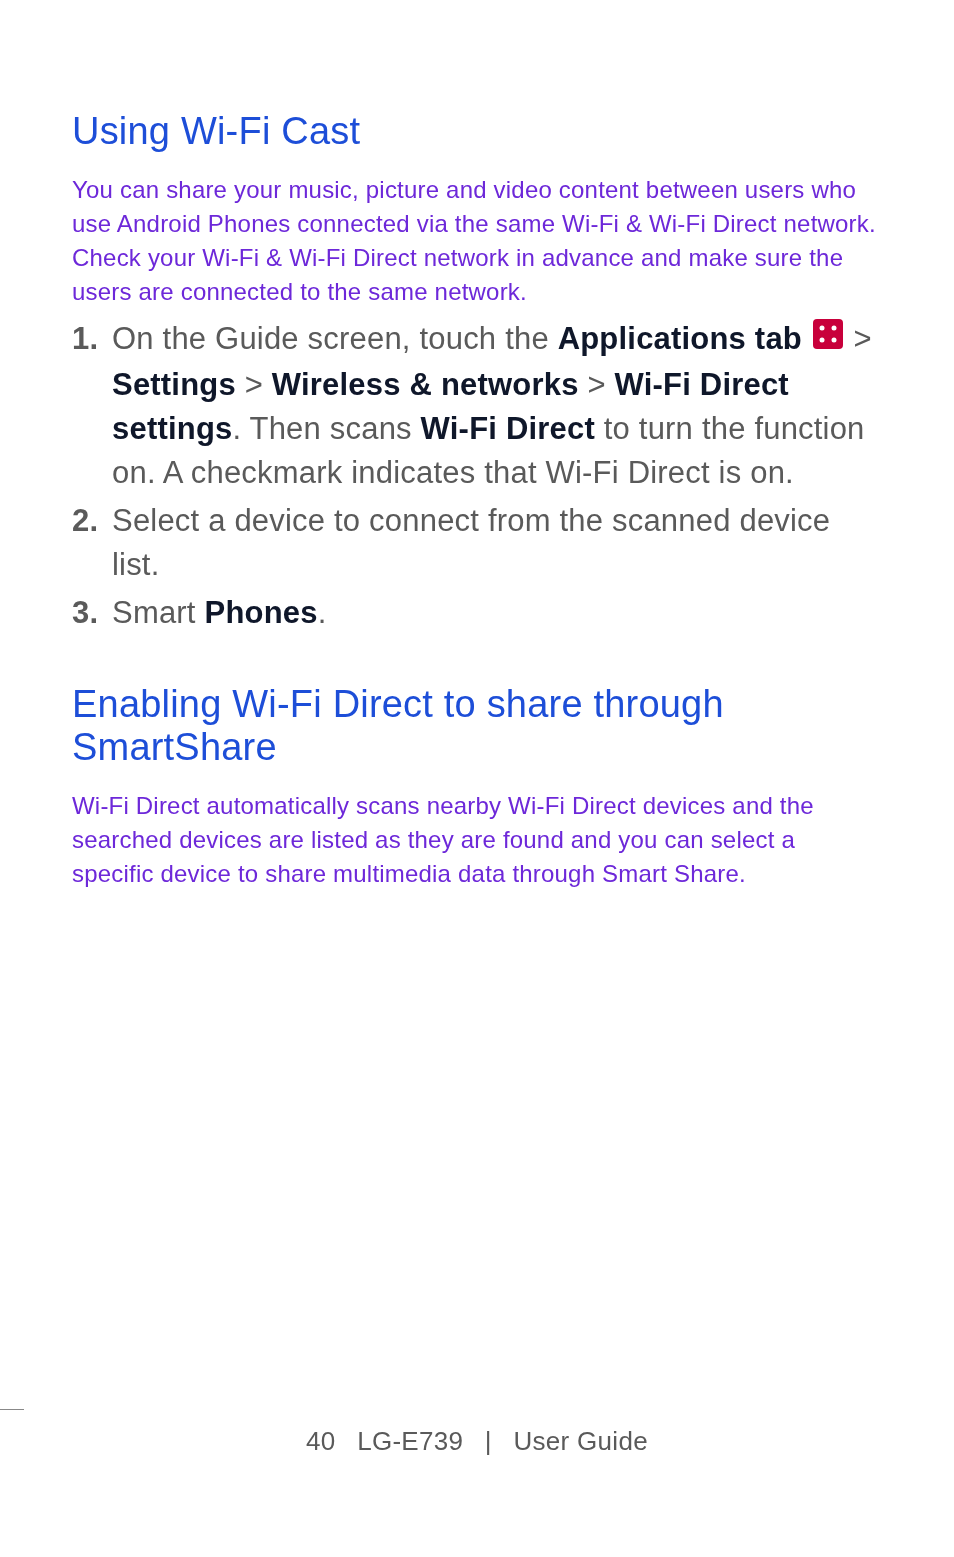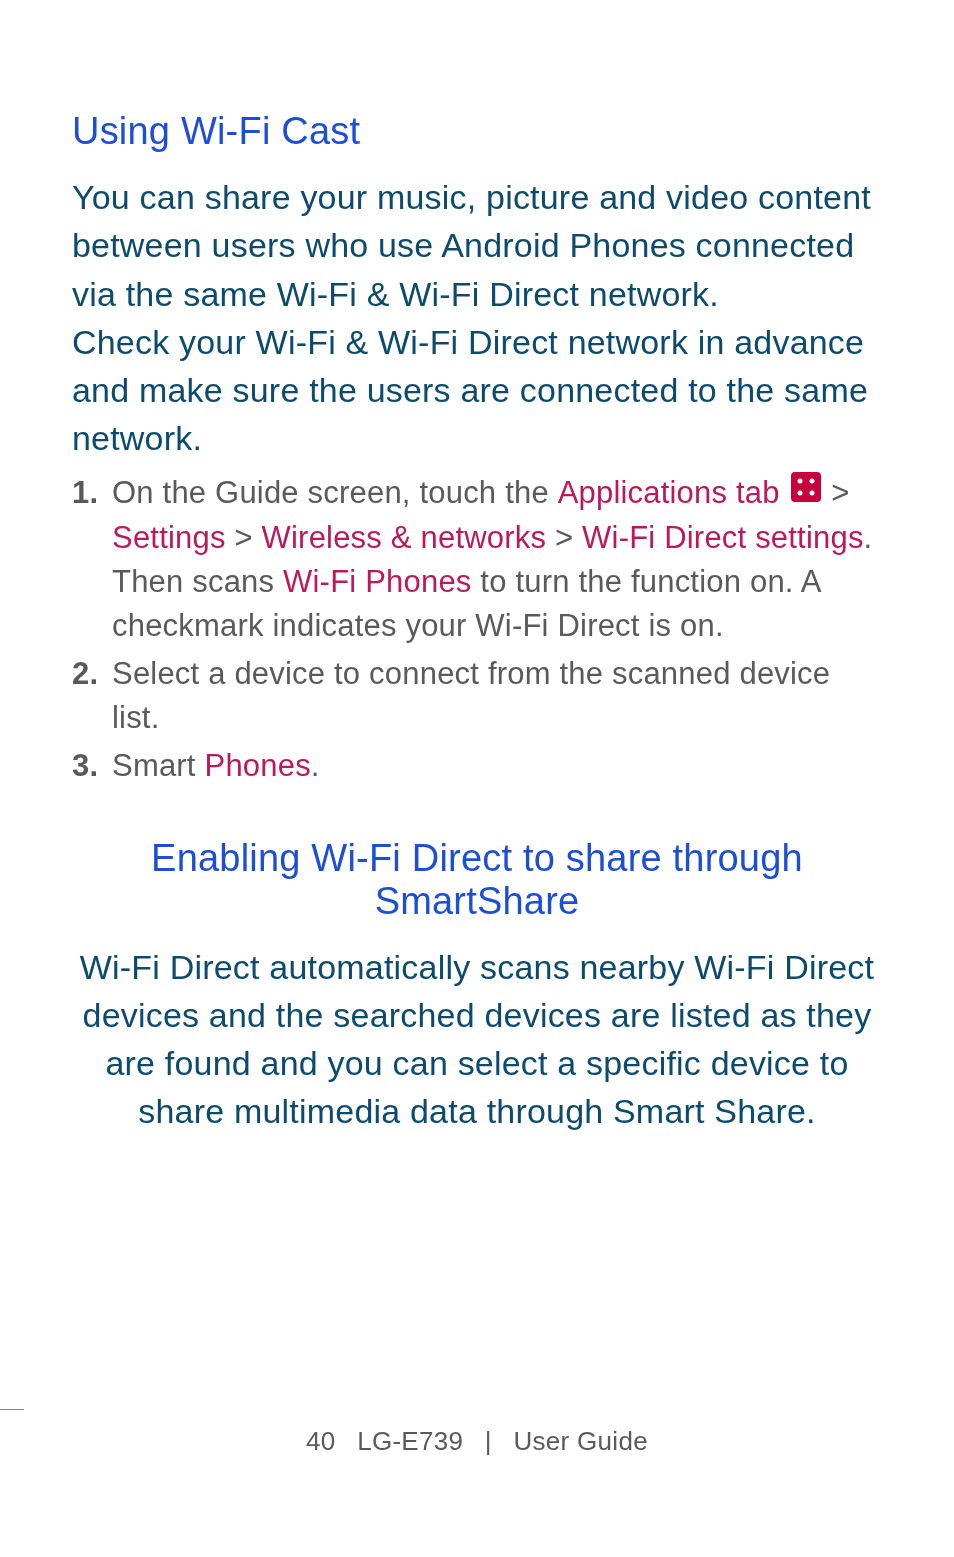--- a/index.html
+++ b/index.html
@@ -19,24 +19,24 @@
       padding: 110px 72px 0 72px;
     }
     .section-heading {
       color: #1d4ed8;
       font-size: 38px;
       font-weight: 400;
       margin-bottom: 20px;
       letter-spacing: 0.2px;
     }
     .body-text {
-      font-size: 34px;
+      font-size: 24px;
       line-height: 1.42;
       font-weight: 300;
-      color: #0c4a6e;
+      color: #6d28d9;
       letter-spacing: 0.2px;
     }
     .para1 {
       margin-bottom: 0;
     }
     .para2 {
       margin-bottom: 8px;
     }
     ol.steps {
       list-style: none;
@@ -57,33 +57,32 @@
       counter-increment: step;
       content: counter(step) ".";
       position: absolute;
       left: 0;
       top: 0;
       font-weight: 600;
       color: #5a5a5a;
       font-size: 31px;
     }
     .bold {
-      font-weight: 400;
-      color: #be185d;
+      font-weight: 700;
+      color: #0f172a;
     }
     .apps-icon {
       display: inline-block;
       vertical-align: middle;
       margin: 0 2px;
       position: relative;
       top: -2px;
     }
     .section2 {
       margin-top: 48px;
-      text-align: center;
     }
     .footer {
       position: absolute;
       bottom: 100px;
       left: 72px;
       right: 72px;
       text-align: center;
     }
     .footer-rule {
       border: none;
@@ -117,21 +116,21 @@
 
   <ol class="steps">
     <li>
       <span>On the Guide screen, touch the </span><span class="bold">Applications tab</span>
       <span class="apps-icon"><svg width="30" height="30" viewBox="0 0 30 30">
             <rect x="0" y="0" width="30" height="30" rx="4" fill="#c8003b"></rect>
             <circle cx="9" cy="9" r="2.5" fill="#fff"></circle>
             <circle cx="21" cy="9" r="2.5" fill="#fff"></circle>
             <circle cx="9" cy="21" r="2.5" fill="#fff"></circle>
             <circle cx="21" cy="21" r="2.5" fill="#fff"></circle>
-          </svg></span><span> &gt; </span><span class="bold">Settings</span><span> &gt; </span><span class="bold">Wireless &amp; networks</span><span> &gt; </span><span class="bold">Wi-Fi Direct settings</span><span>. Then scans </span><span class="bold">Wi-Fi Phones</span><span> to turn the function on. A checkmark indicates your Wi-Fi Direct is on.</span>
+          </svg></span><span> &gt; </span><span class="bold">Settings</span><span> &gt; </span><span class="bold">Wireless &amp; networks</span><span> &gt; </span><span class="bold">Wi-Fi Direct settings</span><span>. Then scans </span><span class="bold">Wi-Fi Direct</span><span> to turn the function on. A checkmark indicates that Wi-Fi Direct is on.</span>
     </li>
     <li>Select a device to connect from the scanned device list.</li>
     <li>
       <span>Smart </span><span class="bold">Phones</span><span>.</span>
     </li>
   </ol>
 
   <div class="section2">
     <h2 class="section-heading">Enabling Wi-Fi Direct to share through SmartShare</h2>
     <p class="body-text">Wi-Fi Direct automatically scans nearby Wi-Fi Direct devices and the searched devices are listed as they are found and you can select a specific device to share multimedia data through Smart Share.</p>

